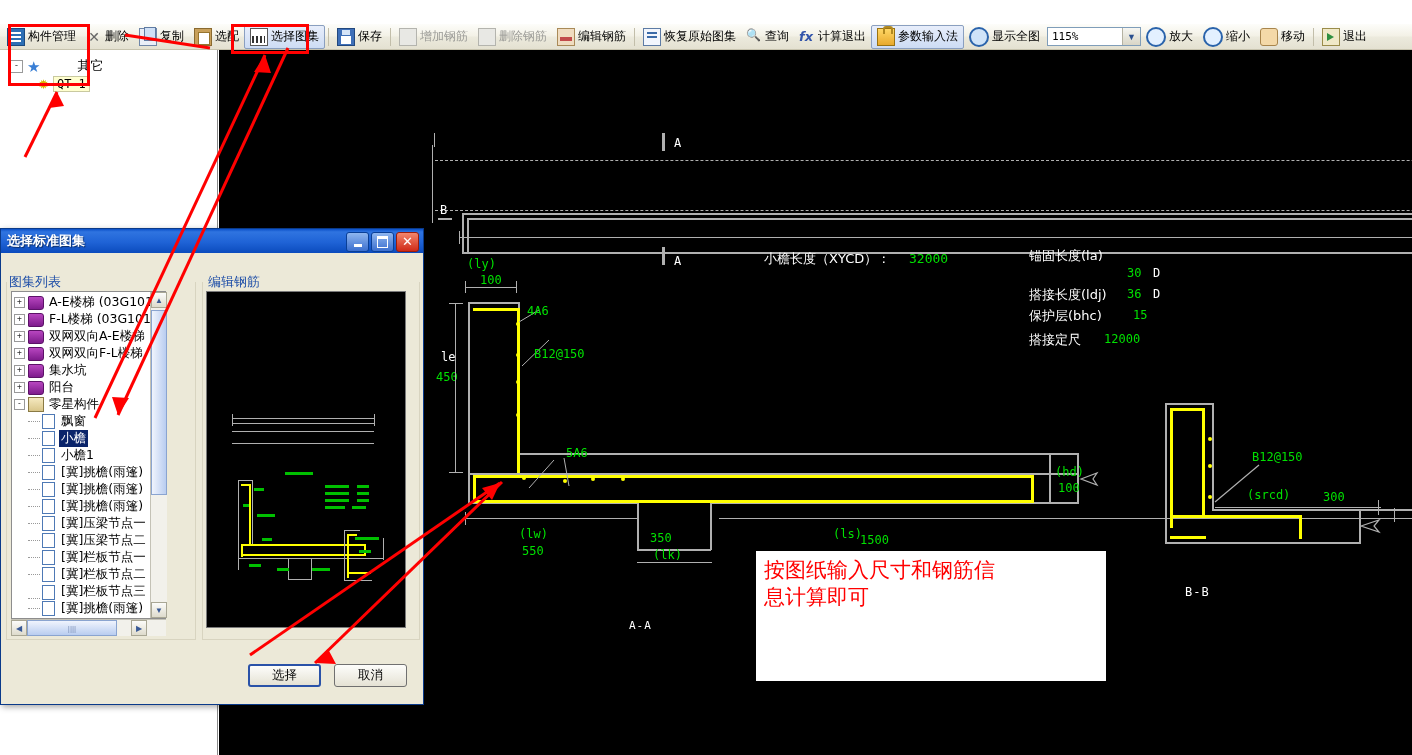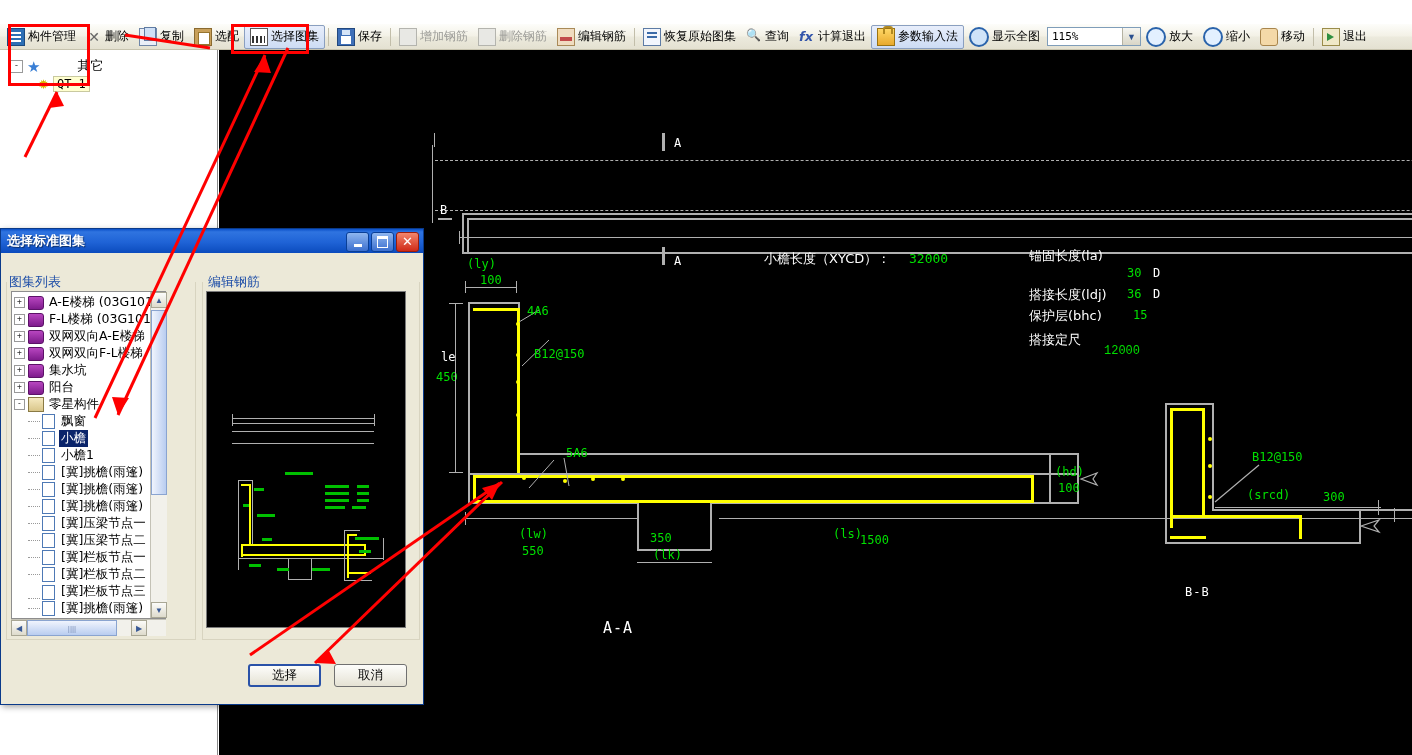--- a/index.html
+++ b/index.html
@@ -380,21 +380,21 @@
     <div>
       <div class="cad-text cad-cn" style="left:810px;top:197px;">锚固长度(la)</div>
       <div class="cad-text cad-green" style="left:908px;top:216px;">30</div>
       <div class="cad-text" style="left:934px;top:216px;">D</div>
       <div class="cad-text cad-cn" style="left:810px;top:236px;">搭接长度(ldj)</div>
       <div class="cad-text cad-green" style="left:908px;top:237px;">36</div>
       <div class="cad-text" style="left:934px;top:237px;">D</div>
       <div class="cad-text cad-cn" style="left:810px;top:257px;">保护层(bhc)</div>
       <div class="cad-text cad-green" style="left:914px;top:258px;">15</div>
       <div class="cad-text cad-cn" style="left:810px;top:281px;">搭接定尺</div>
-      <div class="cad-text cad-green" style="left:885px;top:294px;font-family:Liberation Mono, monospace;">12000</div>
+      <div class="cad-text cad-green" style="left:885px;top:282px;">12000</div>
     </div>
 
     <div class="cad-text cad-green" style="left:248px;top:207px;">(ly)</div>
     <div class="cad-text cad-green" style="left:261px;top:223px;">100</div>
     <div class="gl" style="left:246px;top:237px;width:52px;height:1px;"></div>
     <div class="gl" style="left:246px;top:231px;width:1px;height:12px;"></div>
     <div class="gl" style="left:297px;top:231px;width:1px;height:12px;"></div>
 
     <div class="cad-text" style="left:222px;top:300px;">le</div>
     <div class="cad-text cad-green" style="left:217px;top:320px;">450</div>
@@ -456,21 +456,21 @@
 
     <div class="cad-text cad-green" style="left:614px;top:477px;">(ls)</div>
     <div class="cad-text cad-green" style="left:641px;top:483px;">1500</div>
 
     <div class="cad-text cad-green" style="left:836px;top:415px;">(hd)</div>
     <div class="cad-text cad-green" style="left:839px;top:431px;">100</div>
     <div class="gl" style="left:1175px;top:458px;width:1px;height:14px;"></div>
     <svg style="position:absolute;left:860px;top:415px;width:30px;height:30px;">
       <path d="M2,14 L18,8 L14,14 L18,20 Z" fill="none" stroke="#b0b0b0" stroke-width="1.2"></path>
     </svg>
-    <div class="cad-text" style="left:384px;top:569px;font-size:15px;letter-spacing:1px;">A-A</div>
+    <div class="cad-text" style="left:410px;top:569px;font-size:11px;letter-spacing:1px;">A-A</div>
 
     <div class="gl" style="left:946px;top:353px;width:1.5px;height:140px;"></div>
     <div class="gl" style="left:946px;top:353px;width:48px;height:1.5px;"></div>
     <div class="gl" style="left:993px;top:353px;width:1.5px;height:107px;"></div>
     <div class="gl" style="left:993px;top:459px;width:200px;height:1.5px;"></div>
     <div class="gl" style="left:946px;top:492px;width:196px;height:1.5px;"></div>
     <div class="gl" style="left:1140px;top:459px;width:1.5px;height:34px;"></div>
     <div class="yl" style="left:951px;top:358px;width:3px;height:120px;"></div>
     <div class="yl" style="left:951px;top:358px;width:34px;height:3px;"></div>
     <div class="yl" style="left:983px;top:358px;width:3px;height:110px;"></div>
@@ -489,20 +489,24 @@
     <div class="gl" style="left:1159px;top:450px;width:1px;height:15px;"></div>
     <div class="cad-text cad-green" style="left:1028px;top:438px;">(srcd)</div>
     <div class="cad-text cad-green" style="left:1104px;top:440px;">300</div>
     <svg style="position:absolute;left:1140px;top:462px;width:30px;height:28px;">
       <path d="M2,14 L20,8 L15,14 L20,20 Z" fill="none" stroke="#b0b0b0" stroke-width="1.2"></path>
     </svg>
     <div class="cad-text" style="left:966px;top:535px;font-size:12px;letter-spacing:1px;">B-B</div>
 
   </div>
 
+  <div class="note-box" style="left:756px;top:551px;width:350px;height:130px;">
+    <div class="note-text">按图纸输入尺寸和钢筋信
+息计算即可</div>
+  </div>
 
   <div class="dialog">
     <div class="dlg-title">
       <span>选择标准图集</span>
       <div class="dlg-wbtns">
         <div class="dlg-wb">
             <div class="wb-min"></div>
           </div>
         <div class="dlg-wb">
             <div class="wb-max"></div>

